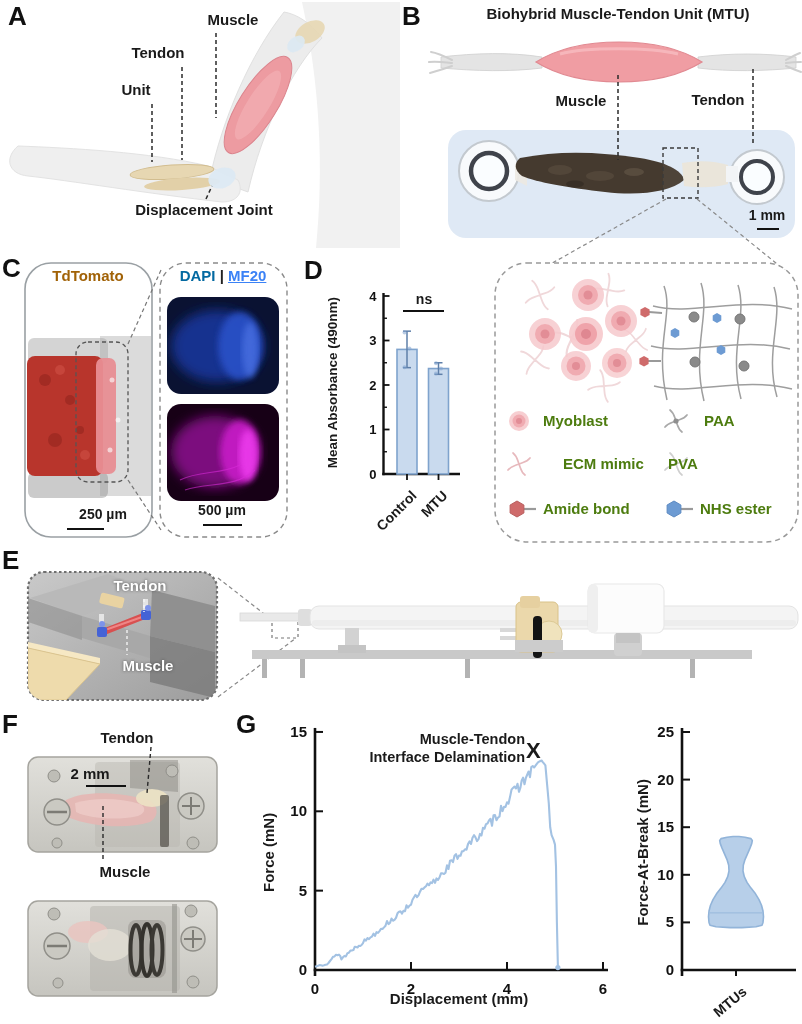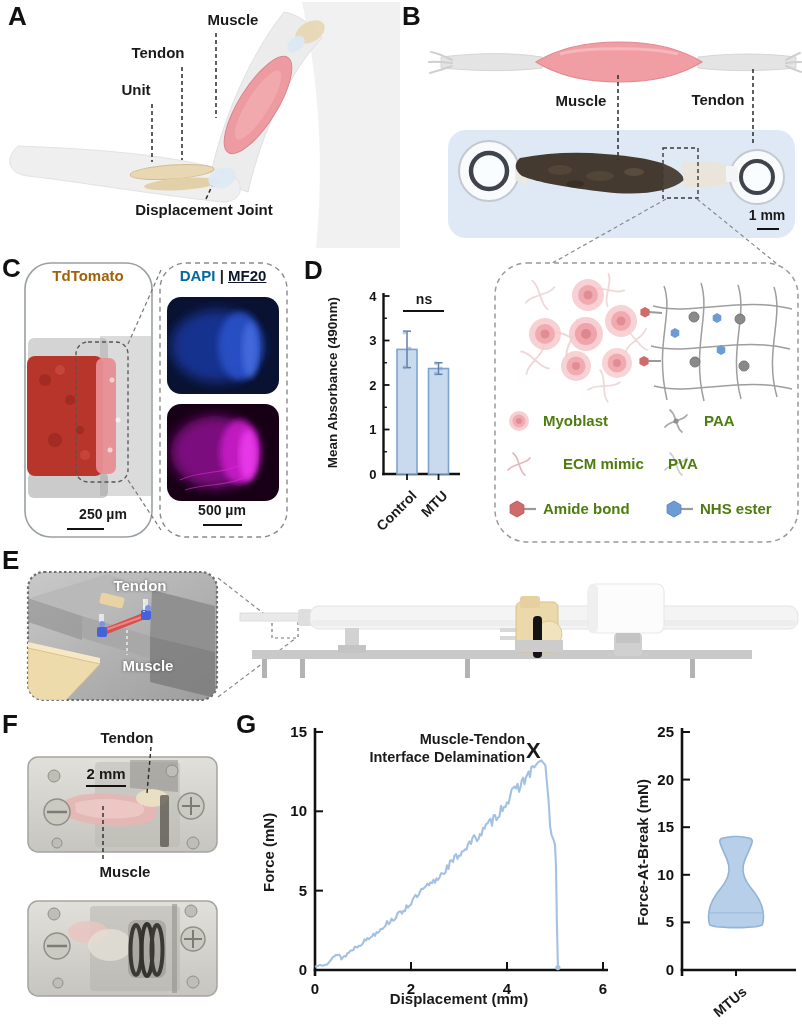--- a/index.html
+++ b/index.html
@@ -441,50 +441,51 @@
 <div class="lbl panel-letter" style="left:304px;top:256px;">D</div>
 <div class="lbl panel-letter" style="left:2px;top:546px;">E</div>
 <div class="lbl panel-letter" style="left:2px;top:710px;">F</div>
 <div class="lbl panel-letter" style="left:236px;top:710px;">G</div>
 
 <div class="lbl f15" style="left:193px;top:12px;width:80px;">Muscle</div>
 <div class="lbl f15" style="left:118px;top:45px;width:80px;">Tendon</div>
 <div class="lbl f15" style="left:96px;top:82px;width:80px;">Unit</div>
 <div class="lbl f15" style="left:124px;top:202px;width:160px;">Displacement Joint</div>
 
+<div class="lbl f15" style="left:468px;top:6px;width:300px;">Biohybrid Muscle-Tendon Unit (MTU)</div>
 <div class="lbl f15" style="left:541px;top:93px;width:80px;">Muscle</div>
 <div class="lbl f15" style="left:678px;top:92px;width:80px;">Tendon</div>
 <div class="lbl f14" style="left:727px;top:208px;width:80px;">1 mm</div>
 
 <div class="lbl f15" style="left:28px;top:268px;width:120px;color:#a16207;">TdTomato</div>
 <div class="lbl f15" style="left:163px;top:268px;width:120px;">
   <span style="color:#0369a1;">DAPI</span>
   <span style="color:#222;">|</span>
-  <span style="color:#0f172a;text-decoration:underline;">MF20</span>
+  <span style="color:#3b82f6;text-decoration:underline;">MF20</span>
 </div>
 <div class="lbl f14" style="left:63px;top:507px;width:80px;">250 µm</div>
 <div class="lbl f14" style="left:182px;top:503px;width:80px;">500 µm</div>
 
 <div class="lbl f14" style="left:404px;top:292px;width:40px;">ns</div>
 <div class="lbl f13 rotl" style="left:238px;top:375px;width:190px;">Mean Absorbance (490nm)</div>
 <div class="lbl f14 rot45" style="left:339px;top:488px;width:70px;">Control</div>
 <div class="lbl f14 rot45" style="left:380px;top:488px;width:60px;">MTU</div>
 
 <div class="lbl f15 semi" style="left:543px;top:413px;text-align:left;">Myoblast</div>
 <div class="lbl f15 semi" style="left:704px;top:413px;text-align:left;">PAA</div>
 <div class="lbl f15 semi" style="left:543px;top:456px;text-align:left;margin-left:20px;">ECM mimic</div>
 <div class="lbl f15 semi" style="left:668px;top:456px;text-align:left;">PVA</div>
 <div class="lbl f15 semi" style="left:543px;top:501px;text-align:left;">Amide bond</div>
 <div class="lbl f15 semi" style="left:700px;top:501px;text-align:left;">NHS ester</div>
 
 <div class="lbl f15 white" style="left:100px;top:578px;width:80px;">Tendon</div>
 <div class="lbl f15 white" style="left:108px;top:658px;width:80px;">Muscle</div>
 
 <div class="lbl f15" style="left:87px;top:730px;width:80px;">Tendon</div>
-<div class="lbl f15" style="left:76px;top:766px;width:60px;">2 mm</div>
+<div class="lbl f15" style="left:60px;top:766px;width:60px;">2 mm</div>
 <div class="lbl f15" style="left:85px;top:864px;width:80px;">Muscle</div>
 
 <div class="lbl annot" style="left:325px;top:731px;width:200px;">Muscle-Tendon</div>
 <div class="lbl annot" style="left:325px;top:749px;width:200px;">Interface Delamination</div>
 <div class="lbl xmark" style="left:526px;top:739px;">X</div>
 <div class="lbl f15 rotl" style="left:214px;top:844px;width:110px;">Force (mN)</div>
 <div class="lbl f15" style="left:359px;top:991px;width:200px;">Displacement (mm)</div>
 <div class="lbl f15 rotl" style="left:543px;top:844px;width:200px;">Force-At-Break (mN)</div>
 <div class="lbl f14" style="left:670px;top:984px;width:70px;transform:rotate(-40deg);transform-origin:100% 0;text-align:right;">MTUs</div>
 

